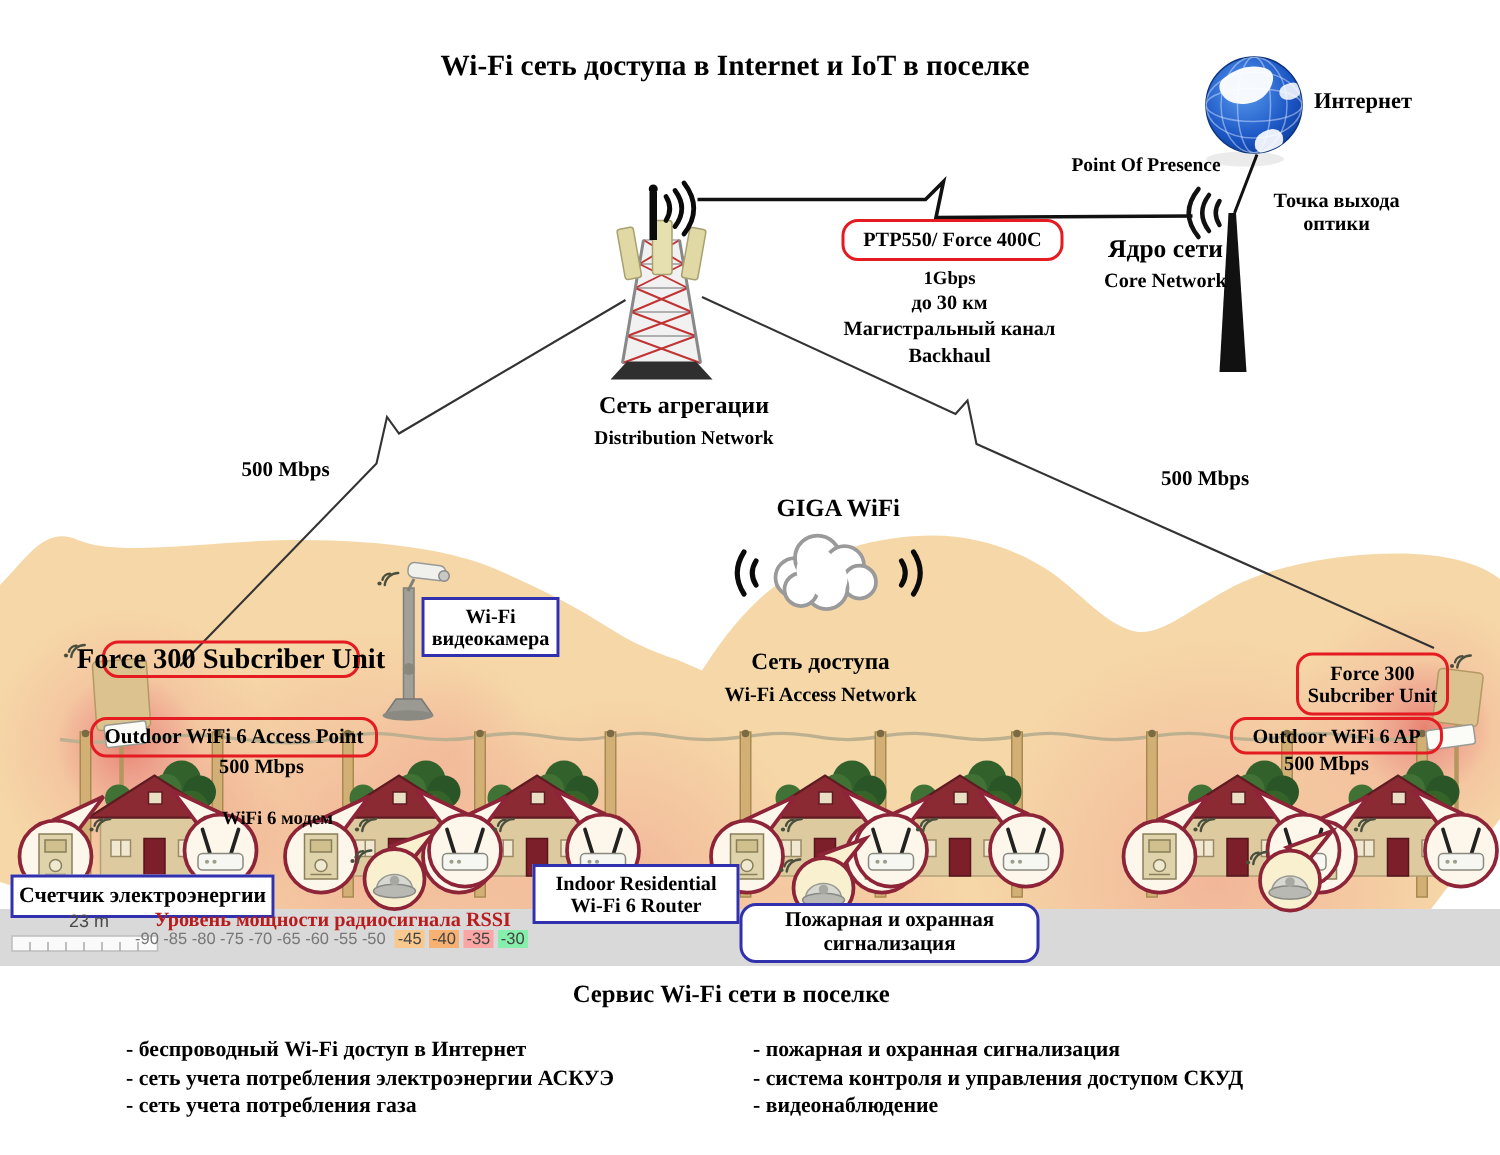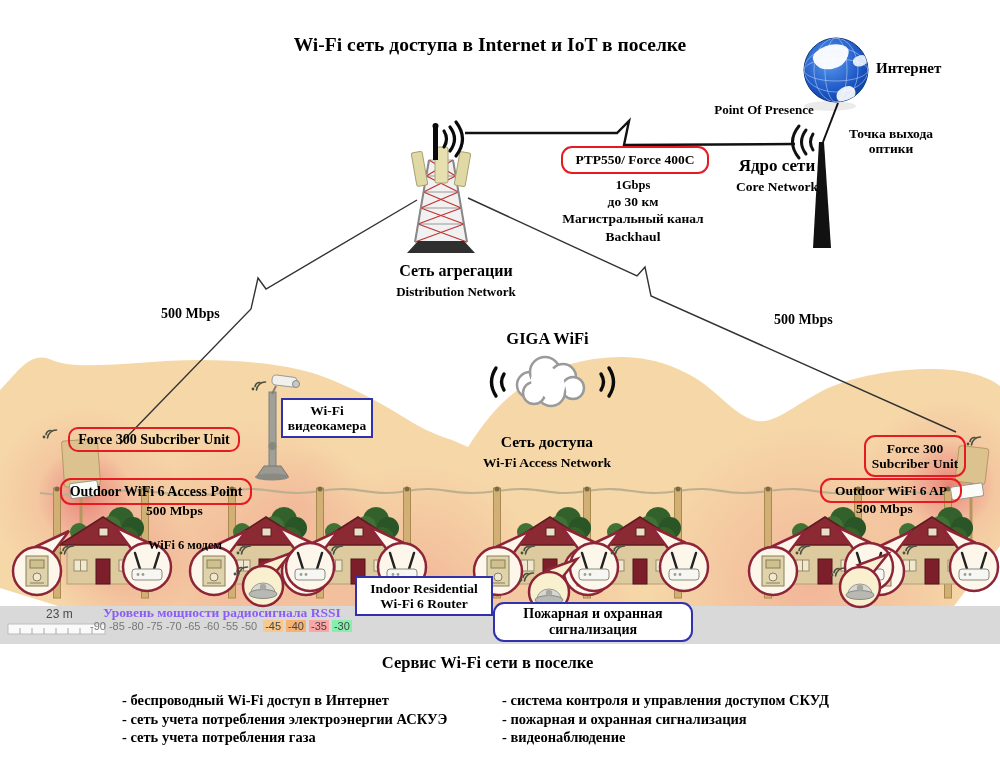--- a/index.html
+++ b/index.html
@@ -5,21 +5,21 @@
   html,body{margin:0;padding:0;background:#fff;}
   .stage{position:relative;width:1000px;height:770px;overflow:hidden;background:#fff;
          font-family:"Liberation Serif",serif;}
   .stage svg{position:absolute;left:0;top:0;}
   .lbl{position:absolute;font-weight:bold;color:#000;white-space:nowrap;line-height:1.12;}
   .c{text-align:center;}
   .redbox{border:2.5px solid #e51b22;border-radius:11px;background:transparent;
           display:flex;flex-direction:column;justify-content:center;align-items:center;}
   .bluebox{border:2.5px solid #3131ad;background:#fff;
           display:flex;flex-direction:column;justify-content:center;align-items:center;}
-  .gray{color:#8b5cf6;}
+  .gray{color:#b91c1c;}
   .sans{font-family:"Liberation Sans",sans-serif;font-weight:normal;}
   .rssi-row{position:absolute;left:87px;top:620px;font-family:"Liberation Sans",sans-serif;
             font-weight:normal;font-size:11px;color:#777;white-space:nowrap;}
   .rssi-row span{margin:0 1.5px;}
   .rssi-hot{display:inline;}
   .rssi-hot span{padding:0 2px;color:#444;}
   .rssi-hot span:nth-child(1){background:#f8c88e;}
   .rssi-hot span:nth-child(2){background:#f6b173;}
   .rssi-hot span:nth-child(3){background:#fca5a5;}
   .rssi-hot span:nth-child(4){background:#86efac;}
@@ -346,28 +346,28 @@
 <div class="lbl c" style="left:533px;top:194px;width:200px;font-size:13.5px;">до 30 км</div>
 <div class="lbl c" style="left:533px;top:211px;width:200px;font-size:13.5px;">Магистральный канал</div>
 <div class="lbl c" style="left:533px;top:229px;width:200px;font-size:13.5px;">Backhaul</div>
 
 <div class="lbl c" style="left:388px;top:262px;width:136px;font-size:16px;">Сеть агрегации</div>
 <div class="lbl c" style="left:388px;top:285px;width:136px;font-size:13px;">Distribution Network</div>
 
 <div class="lbl" style="left:161px;top:306px;font-size:14px;">500 Mbps</div>
 <div class="lbl" style="left:774px;top:312px;font-size:14px;">500 Mbps</div>
 
-<div class="lbl c" style="left:495px;top:330px;width:105px;font-size:16.5px;">GIGA WiFi</div>
+<div class="lbl c" style="left:495px;top:330px;width:105px;font-size:16.5px;text-align:right;">GIGA WiFi</div>
 
 <div class="lbl bluebox c" style="left:281px;top:398px;width:88px;height:36px;font-size:13.5px;">
   <div>Wi-Fi</div>
   <div>видеокамера</div>
 </div>
 
-<div class="lbl redbox c" style="left:68px;top:427px;width:168px;height:21px;font-size:14px;border-radius:10px;">
+<div class="lbl redbox c" style="left:68px;top:427px;width:168px;height:21px;font-size:19px;">
   <div>Force 300  Subcriber Unit</div>
 </div>
 
 <div class="lbl c" style="left:482px;top:433px;width:130px;font-size:15.5px;">Сеть доступа</div>
 <div class="lbl c" style="left:472px;top:455px;width:150px;font-size:13.5px;">Wi-Fi Access Network</div>
 
 <div class="lbl redbox c" style="left:864px;top:435px;width:98px;height:38px;font-size:13.5px;">
   <div>Force 300</div>
   <div>Subcriber Unit</div>
 </div>
@@ -377,42 +377,45 @@
 </div>
 <div class="lbl" style="left:146px;top:503px;font-size:13.5px;">500 Mbps</div>
 
 <div class="lbl redbox c" style="left:820px;top:478px;width:138px;height:21px;font-size:13.5px;">
   <div>Outdoor  WiFi 6 AP</div>
 </div>
 <div class="lbl" style="left:856px;top:501px;font-size:13.5px;">500 Mbps</div>
 
 <div class="lbl" style="left:148px;top:538px;font-size:12.5px;">WiFi 6 модем</div>
 
+<div class="lbl bluebox c" style="left:7px;top:583px;width:172px;height:25px;font-size:14.5px;">
+  <div>Счетчик электроэнергии</div>
+</div>
 
 <div class="lbl bluebox c" style="left:355px;top:576px;width:134px;height:36px;font-size:13.5px;">
   <div>Indoor Residential</div>
   <div>Wi-Fi 6 Router</div>
 </div>
 
 <div class="lbl bluebox c" style="left:493px;top:602px;width:196px;height:36px;font-size:14px;border-radius:11px;">
   <div>Пожарная и охранная</div>
   <div>сигнализация</div>
 </div>
 
 <div class="lbl sans" style="left:46px;top:608px;font-size:12px;color:#4a4a4a;">23 m</div>
 <div class="lbl gray" style="left:103px;top:605px;font-size:13.5px;">Уровень мощности радиосигнала RSSI</div>
 <div class="rssi-row">
   <span><span>-90</span><span>-85</span><span>-80</span><span>-75</span><span>-70</span><span>-65</span><span>-60</span><span>-55</span><span>-50</span></span><span class="rssi-hot"><span>-45</span><span>-40</span><span>-35</span><span>-30</span></span>
 </div>
 
 <div class="lbl c" style="left:360px;top:654px;width:255px;font-size:16.5px;">Сервис Wi-Fi сети в поселке</div>
-<div class="lbl svc" style="left:84px;top:691px;margin-left:38px;">
+<div class="lbl svc" style="left:84px;top:691px;">
       <div>- беспроводный Wi-Fi доступ в Интернет</div>
       <div>- сеть учета потребления электроэнергии АСКУЭ</div>
       <div>- сеть учета потребления газа</div>
     </div>
 <div class="lbl svc" style="left:502px;top:691px;">
+      <div>- пожарная и охранная сигнализация</div>
       <div>- система контроля и управления доступом  СКУД</div>
-      <div>- пожарная и охранная сигнализация</div>
       <div>- видеонаблюдение</div>
     </div>
 
 </div>
 
 </body></html>

